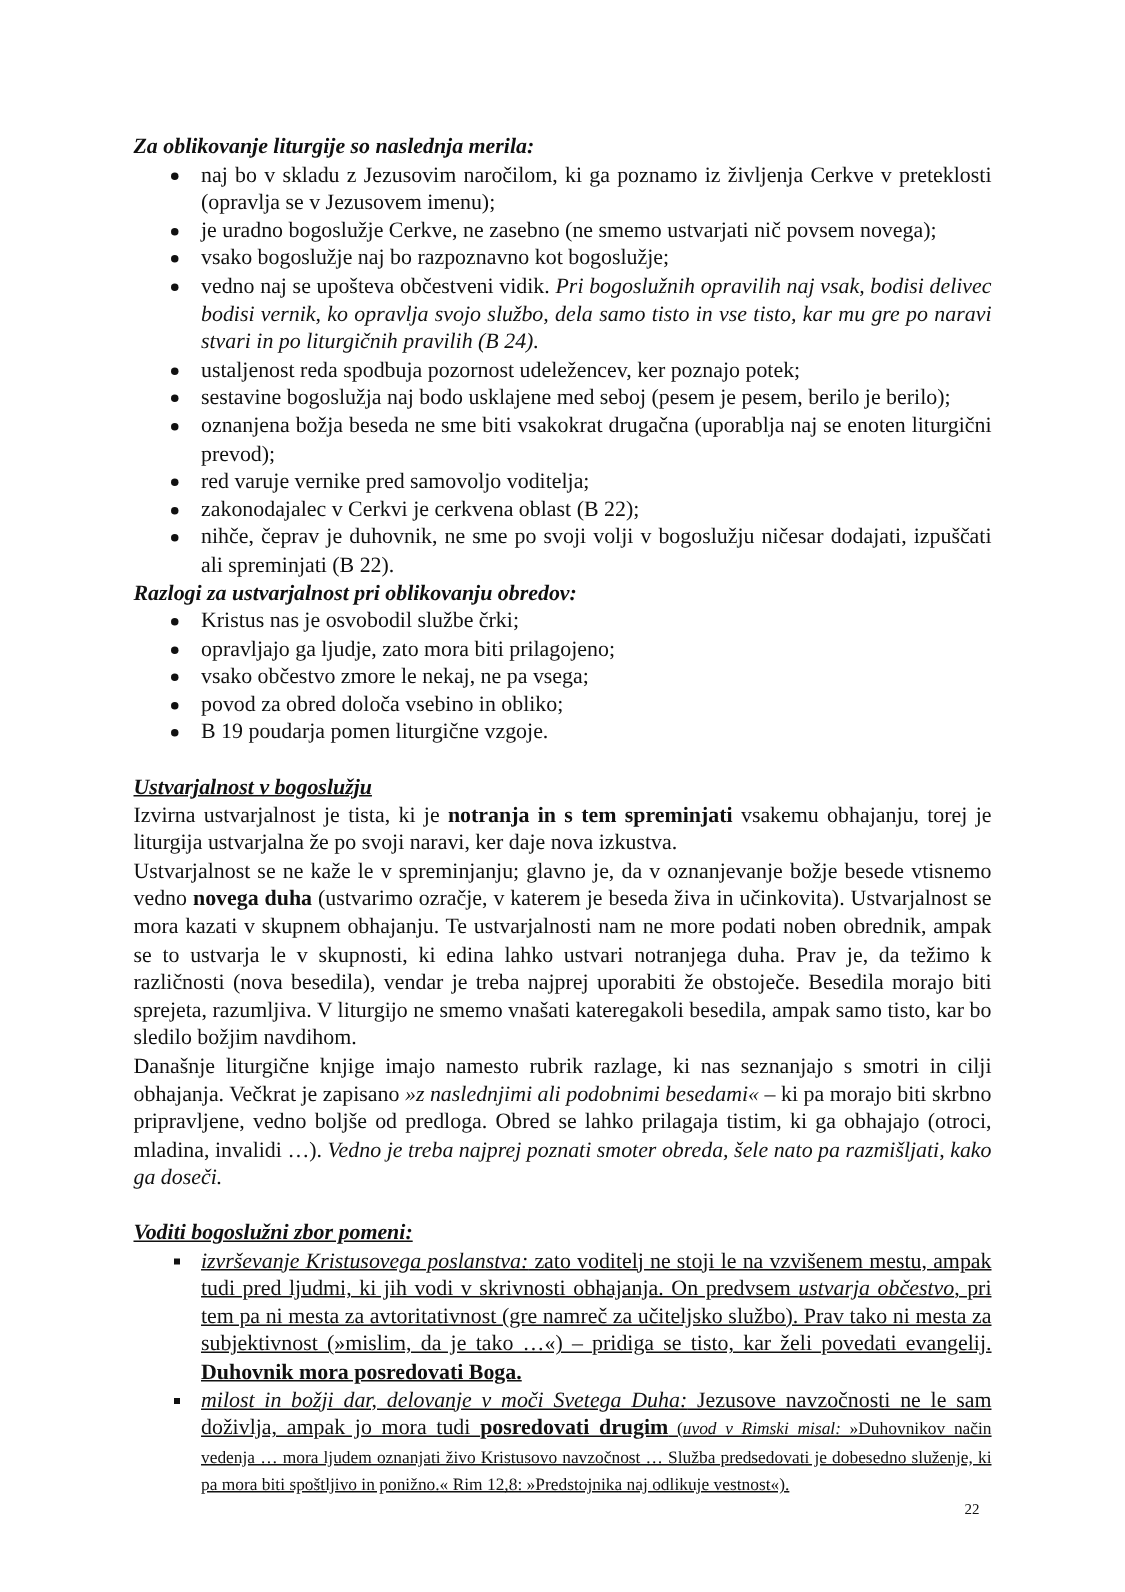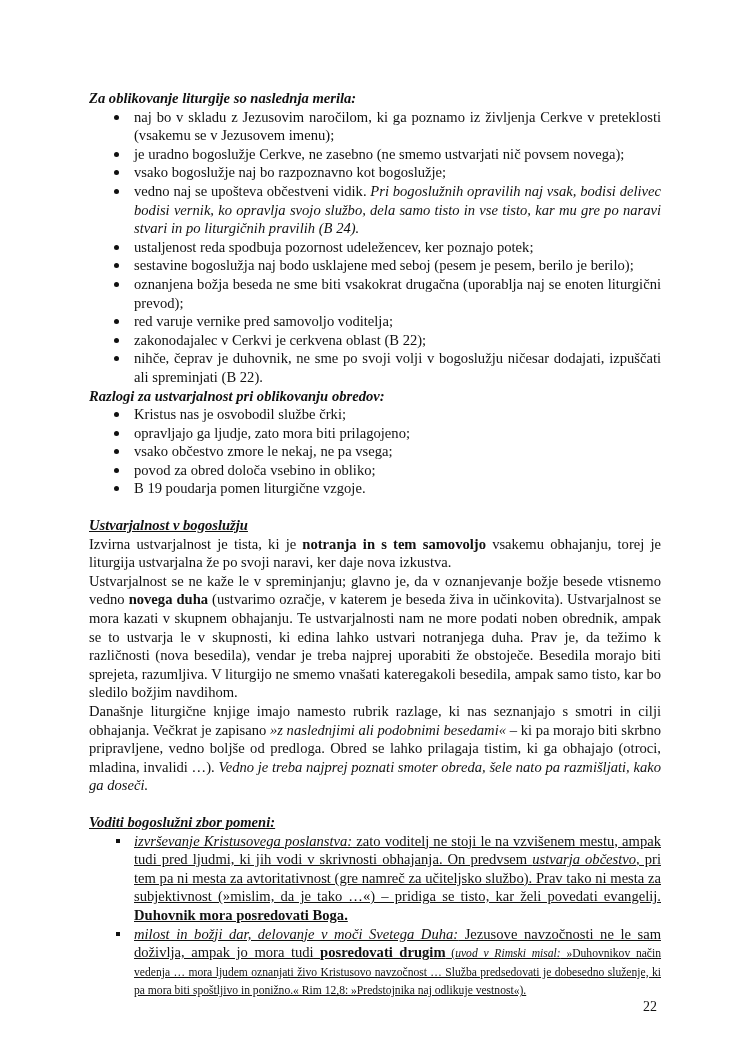--- a/index.html
+++ b/index.html
@@ -20,32 +20,32 @@
     width: 5px; height: 5px; border-radius: 50%; background: #111;
   }
   ul.sq li { position: relative; padding-left: 45px; text-align: justify; text-decoration: underline; }
   ul.sq li::before {
     content: ""; position: absolute; left: 27px; top: 7px;
     width: 4px; height: 4px; background: #111;
   }
   p { margin: 0; text-align: justify; }
   .gap { height: 18px; }
   .small { font-size: 11.6px; line-height: 15.5px; }
-  .pagenum { position: absolute; left: 643px; top: 998px; font-size: 14px; }
+  .pagenum { position: absolute; left: 643px; top: 998px; font-size: 10px; }
   i { font-style: italic; }
   b { font-weight: bold; }
 </style>
 </head>
 <body>
 
 <div class="page">
 
   <div class="head">Za oblikovanje liturgije so naslednja merila:</div>
   <ul class="dot">
-    <li><span>naj bo v skladu z Jezusovim naročilom, ki ga poznamo iz življenja Cerkve v preteklosti (vsakemu se v Jezusovem imenu);</span></li>
+    <li><span>naj bo v skladu z Jezusovim naročilom, ki ga poznamo iz življenja Cerkve v preteklosti (opravlja se v Jezusovem imenu);</span></li>
     <li><span>je uradno bogoslužje Cerkve, ne zasebno (ne smemo ustvarjati nič povsem novega);</span></li>
     <li><span>vsako bogoslužje naj bo razpoznavno kot bogoslužje;</span></li>
     <li><span>vedno naj se upošteva občestveni vidik. </span><i>Pri bogoslužnih opravilih naj vsak, bodisi delivec bodisi vernik, ko opravlja svojo službo, dela samo tisto  in vse tisto, kar mu gre po naravi stvari in po liturgičnih pravilih (B 24).</i></li>
     <li><span>ustaljenost reda spodbuja pozornost udeležencev, ker poznajo potek;</span></li>
     <li><span>sestavine bogoslužja naj bodo usklajene med seboj (pesem je pesem, berilo je berilo);</span></li>
     <li><span>oznanjena božja beseda ne sme biti vsakokrat drugačna (uporablja naj se enoten liturgični prevod);</span></li>
     <li><span>red varuje vernike pred samovoljo voditelja;</span></li>
     <li><span>zakonodajalec v Cerkvi je cerkvena oblast (B 22);</span></li>
     <li><span>nihče, čeprav je duhovnik, ne sme po svoji volji v bogoslužju ničesar dodajati, izpuščati ali spreminjati (B 22).</span></li>
   </ul>
@@ -55,21 +55,21 @@
     <li>Kristus nas je osvobodil službe črki;</li>
     <li>opravljajo ga ljudje, zato mora biti prilagojeno;</li>
     <li>vsako občestvo zmore le nekaj, ne pa vsega;</li>
     <li>povod za obred določa vsebino in obliko;</li>
     <li>B 19 poudarja pomen liturgične vzgoje.</li>
   </ul>
 
   <div class="gap"></div>
 
   <div class="head-u">Ustvarjalnost v bogoslužju</div>
-  <p><span>Izvirna ustvarjalnost je tista, ki je </span><b>notranja in s tem samovoljo</b><span> vsakemu obhajanju, torej je liturgija ustvarjalna že po svoji naravi, ker daje nova izkustva.</span></p>
+  <p><span>Izvirna ustvarjalnost je tista, ki je </span><b>notranja in s tem spreminjati</b><span> vsakemu obhajanju, torej je liturgija ustvarjalna že po svoji naravi, ker daje nova izkustva.</span></p>
   <p><span>Ustvarjalnost se ne kaže le v spreminjanju; glavno je, da v oznanjevanje božje besede vtisnemo vedno </span><b>novega duha</b><span> (ustvarimo ozračje, v katerem je beseda živa in učinkovita). Ustvarjalnost se mora kazati v skupnem obhajanju. Te ustvarjalnosti nam ne more podati noben obrednik, ampak se to ustvarja le v skupnosti, ki edina lahko ustvari notranjega duha. Prav je, da težimo k različnosti (nova besedila), vendar je treba najprej uporabiti že obstoječe. Besedila morajo biti sprejeta, razumljiva. V liturgijo ne smemo vnašati kateregakoli besedila, ampak samo tisto, kar bo sledilo božjim navdihom.</span></p>
   <p><span>Današnje liturgične knjige imajo namesto rubrik razlage, ki nas seznanjajo s smotri in cilji obhajanja. Večkrat je zapisano </span><i>»z naslednjimi ali podobnimi besedami«</i><span> – ki pa morajo biti skrbno pripravljene, vedno boljše od predloga. Obred se lahko prilagaja tistim, ki ga obhajajo (otroci, mladina, invalidi …). </span><i>Vedno je treba najprej poznati smoter obreda, šele nato pa razmišljati, kako ga doseči.</i></p>
 
   <div class="gap"></div>
 
   <div class="head-u">Voditi bogoslužni zbor pomeni:</div>
   <ul class="sq">
     <li><i>izvrševanje Kristusovega poslanstva:</i><span> zato voditelj ne stoji le na vzvišenem mestu, ampak tudi pred ljudmi, ki jih vodi v skrivnosti obhajanja. On predvsem </span><i>ustvarja občestvo</i><span>, pri tem pa ni mesta za avtoritativnost (gre namreč za učiteljsko službo). Prav tako ni mesta za subjektivnost (»mislim, da je tako …«) – pridiga se tisto, kar želi povedati evangelij. </span><b>Duhovnik mora posredovati Boga.</b></li>
     <li><i>milost in božji dar, delovanje v moči Svetega Duha:</i><span> Jezusove navzočnosti ne le sam doživlja, ampak jo mora tudi </span><b>posredovati drugim</b><span class="small"> (</span><i class="small">uvod v Rimski misal:</i><span class="small"> »Duhovnikov način vedenja … mora ljudem oznanjati živo Kristusovo navzočnost … Služba predsedovati je dobesedno služenje, ki pa mora biti spoštljivo in ponižno.« Rim 12,8: »Predstojnika naj odlikuje vestnost«).</span></li>
   </ul>

